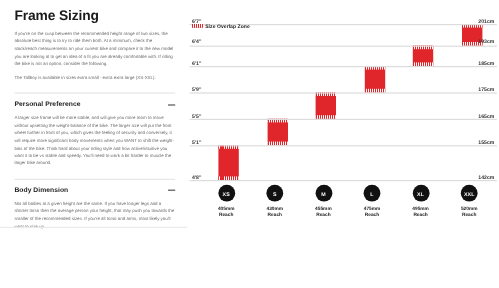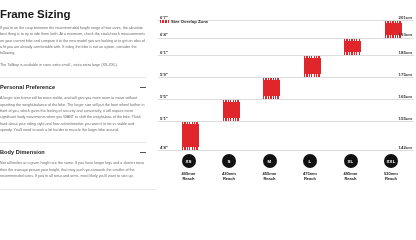--- a/index.html
+++ b/index.html
@@ -7,21 +7,21 @@
     width: 416px; height: 192px;
     background: #ffffff;
     font-family: "Liberation Sans", sans-serif;
     overflow: hidden;
   }
   .page { position: relative; width: 416px; height: 192px; display: flex; }
 
   
   .left {
     width: 156px; height: 192px;
-    padding: 8px 10px 0 0;
+    padding: 8px 10px 0 12px;
     position: relative;
   }
   .title {
     font-size: 11.5px; font-weight: bold; color: #1a1a1a;
     letter-spacing: -0.1px; margin-bottom: 5px;
   }
   .body-copy {
     font-size: 3.7px; line-height: 1.72; color: #6b6b6b;
     text-align: left;
   }

